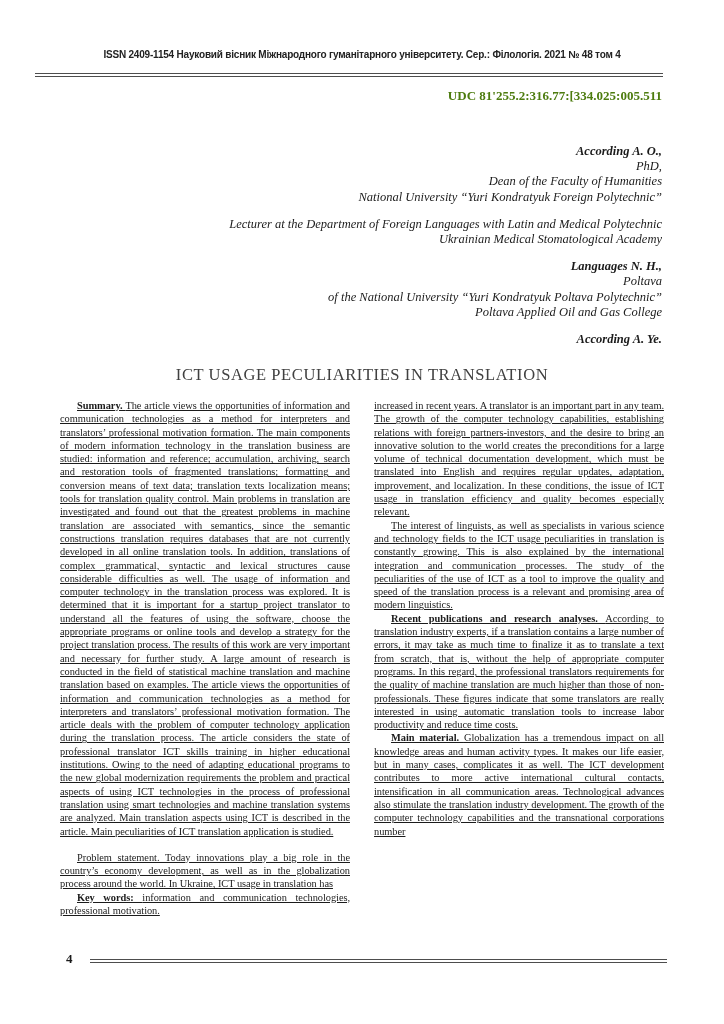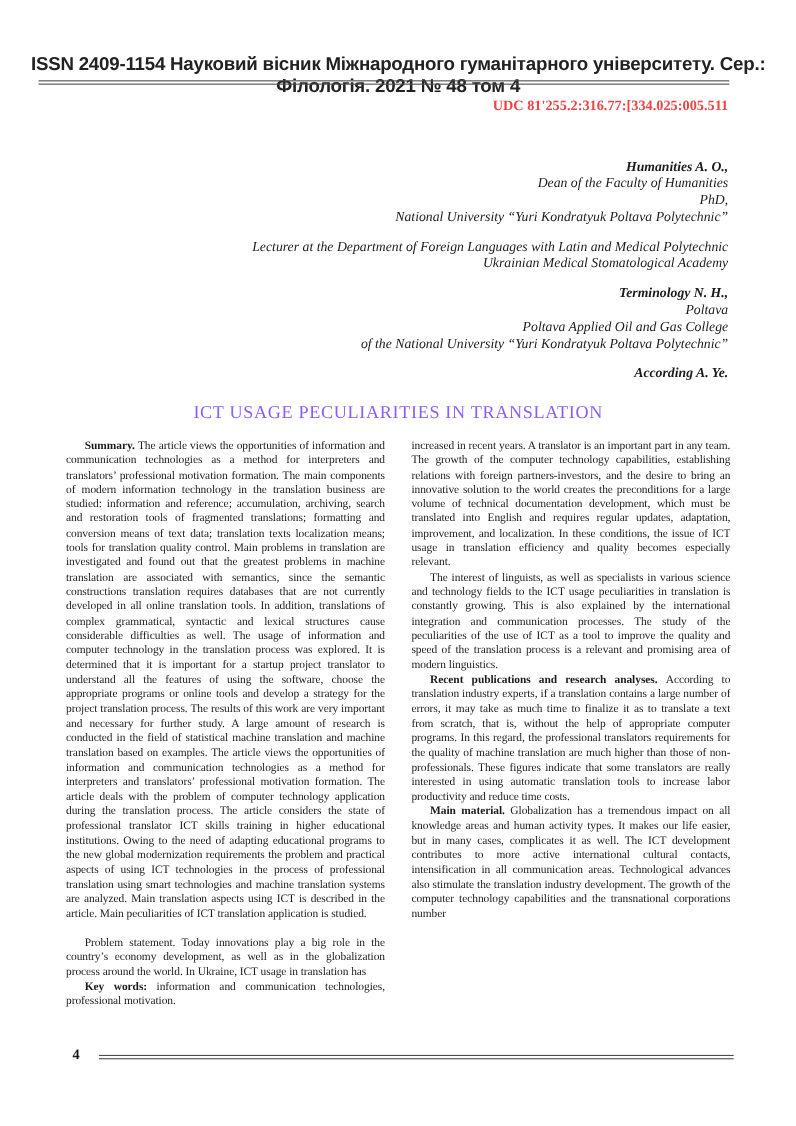--- a/index.html
+++ b/index.html
@@ -12,66 +12,67 @@
     color: #1b1b1b;
     font-family: "Liberation Serif", serif;
     overflow: hidden;
   }
   .running-head {
     position: absolute;
     top: 49px; left: 0; width: 100%;
     text-align: center;
     font-family: "Liberation Sans", sans-serif;
     font-weight: bold;
-    font-size: 17px;
+    font-size: 10px;
     letter-spacing: -0.2px;
     color: #222;
   }
   .double-rule {
     border-top: 1.6px solid #4d4d4d;
     border-bottom: 1.4px solid #4d4d4d;
     height: 2px;
   }
   .header-rule { position: absolute; top: 73px; left: 35px; right: 61px; }
   .meta {
     position: absolute;
     top: 88px; right: 62px;
     text-align: right;
     font-weight: bold;
     font-size: 13px;
     line-height: 16px;
-    color: #ef4444;
+    color: #4d7c0f;
   }
   .authors {
     position: absolute;
     top: 144px; right: 62px;
     text-align: right;
     font-style: italic;
     font-size: 12.5px;
     line-height: 15.2px;
   }
   .author-block { margin-bottom: 12px; }
   .author-name { font-weight: bold; }
   .article-title {
     position: absolute;
     top: 365px; left: 0; width: 100%;
     margin: 0;
     text-align: center;
     font-size: 16.5px;
     font-weight: normal;
     letter-spacing: 0.6px;
-    color: #8b5cf6;
+    color: #404040;
   }
   .columns {
     position: absolute;
     top: 399px; left: 60px;
     width: 604px; height: 548px;
     display: flex;
     gap: 24px;
     overflow: hidden;
+    text-decoration: underline;
   }
   .col {
     width: 298px;
     text-align: justify;
     font-size: 10.4px;
     line-height: 13.3px;
     letter-spacing: -0.05px;
     hyphens: auto;
     -webkit-hyphens: auto;
   }
@@ -95,34 +96,34 @@
   <div class="running-head">ISSN 2409-1154 Науковий вісник Міжнародного гуманітарного університету. Сер.: Філологія. 2021 № 48 том 4</div>
 
   <div class="double-rule header-rule"></div>
 
   <div class="meta">
     <div>UDC 81'255.2:316.77:[334.025:005.511</div>
   </div>
 
   <div class="authors">
       <div class="author-block">
-        <div class="author-name">Humanities A. O.,</div>
+        <div class="author-name">According A. O.,</div>
+        <div class="author-line">PhD,</div>
         <div class="author-line">Dean of the Faculty of Humanities</div>
-        <div class="author-line">PhD,</div>
-        <div class="author-line">National University “Yuri Kondratyuk Poltava Polytechnic”</div>
+        <div class="author-line">National University “Yuri Kondratyuk Foreign Polytechnic”</div>
       </div>
       <div class="author-block">
         <div class="author-line">Lecturer at the Department of Foreign Languages with Latin and Medical Polytechnic</div>
         <div class="author-line">Ukrainian Medical Stomatological Academy</div>
       </div>
       <div class="author-block">
-        <div class="author-name">Terminology N. H.,</div>
+        <div class="author-name">Languages N. H.,</div>
         <div class="author-line">Poltava</div>
+        <div class="author-line">of the National University “Yuri Kondratyuk Poltava Polytechnic”</div>
         <div class="author-line">Poltava Applied Oil and Gas College</div>
-        <div class="author-line">of the National University “Yuri Kondratyuk Poltava Polytechnic”</div>
       </div>
       <div class="author-block">
         <div class="author-name">According A. Ye.</div>
       </div>
     </div>
 
   <h1 class="article-title">ICT USAGE PECULIARITIES IN TRANSLATION</h1>
 
   <div class="columns">
     <div class="col">

